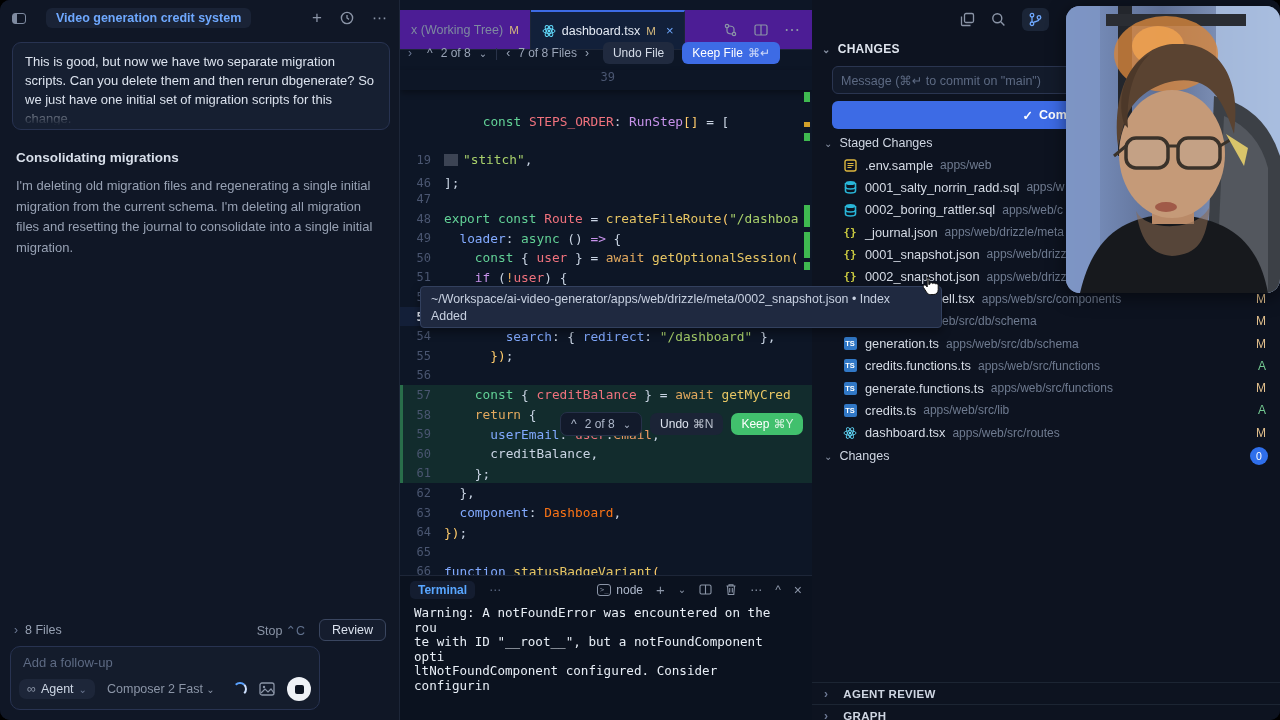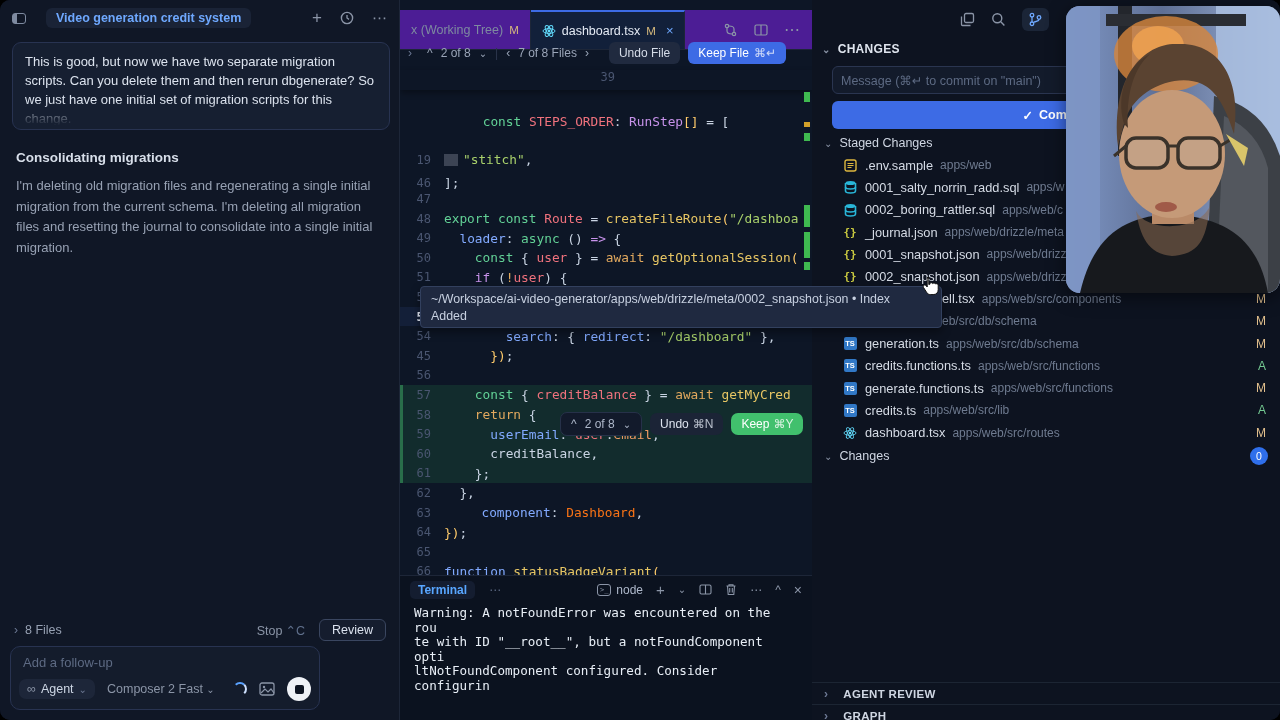--- a/index.html
+++ b/index.html
@@ -242,21 +242,21 @@
 
     <div class="reviewbar">
       <span class="chev">›</span>
       <span>^</span>
       <span>2 of 8</span>
       <span style="font-size:10px;">⌄</span>
       <span class="rb-sep">|</span>
       <span>‹</span>
       <span>7 of 8 Files</span>
       <span>›</span>
-      <span class="rb-btn" style="margin-left:12px;">Undo File</span>
+      <span class="rb-btn" style="margin-left:6px;">Undo File</span>
       <span class="rb-btn primary">
         <span>Keep File</span><span class="kbd">⌘↵</span>
       </span>
     </div>
 
     <div class="code" id="code-area">
       <div class="ruler" id="ruler">
           <i style="top: 22px; height: 10px; background: rgb(63, 185, 80);"></i>
           <i style="top: 52px; height: 5px; background: rgb(210, 160, 42);"></i>
           <i style="top: 63px; height: 8px; background: rgb(63, 185, 80);"></i>
@@ -300,21 +300,21 @@
         <div class="crow hl" style="top: 236.8px;">
           <span class="ln">53</span>
           <pre><span class="tk-d">        </span><span class="tk-p">to</span><span class="tk-d">: </span><span class="tk-s">"/login"</span><span class="tk-d">,</span></pre>
           <span class="blame">You, 5 days ago • a</span>
         </div>
         <div class="crow" style="top: 256.4px;">
           <span class="ln">54</span>
           <pre><span class="tk-d">        </span><span class="tk-p">search</span><span class="tk-d">: { </span><span class="tk-p">redirect</span><span class="tk-d">: </span><span class="tk-s">"/dashboard"</span><span class="tk-d"> },</span></pre>
         </div>
         <div class="crow" style="top: 276px;">
-          <span class="ln">45</span>
+          <span class="ln">55</span>
           <pre><span class="tk-d">      </span><span class="tk-y">})</span><span class="tk-d">;</span></pre>
         </div>
         <div class="crow" style="top: 295.6px;">
           <span class="ln">56</span>
           <pre></pre>
         </div>
         <div class="crow diff-add" style="top: 315.2px;">
           <span class="ln">57</span>
           <pre><span class="tk-d">    </span><span class="tk-k">const</span><span class="tk-d"> { </span><span class="tk-v">creditBalance</span><span class="tk-d"> } = </span><span class="tk-o">await</span><span class="tk-d"> </span><span class="tk-f">getMyCred</span></pre>
         </div>
@@ -331,21 +331,21 @@
           <pre><span class="tk-d">      </span><span class="tk-d">creditBalance,</span></pre>
         </div>
         <div class="crow diff-add" style="top: 393.6px;">
           <span class="ln">61</span>
           <pre><span class="tk-d">    </span><span class="tk-d">};</span></pre>
         </div>
         <div class="crow" style="top: 413.2px;">
           <span class="ln">62</span>
           <pre><span class="tk-d">  },</span></pre>
         </div>
-        <div class="crow" style="top: 432.8px; gap: 22px;">
+        <div class="crow" style="top: 432.8px;">
           <span class="ln">63</span>
           <pre><span class="tk-d">  </span><span class="tk-p">component</span><span class="tk-d">: </span><span class="tk-c">Dashboard</span><span class="tk-d">,</span></pre>
         </div>
         <div class="crow" style="top: 452.4px;">
           <span class="ln">64</span>
           <pre><span class="tk-y">})</span><span class="tk-d">;</span></pre>
         </div>
         <div class="crow" style="top: 472px;">
           <span class="ln">65</span>
           <pre></pre>

